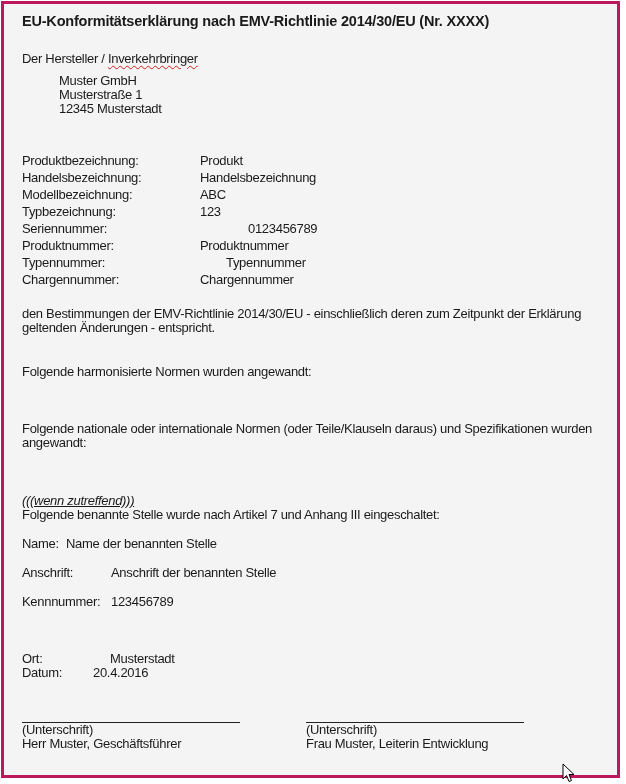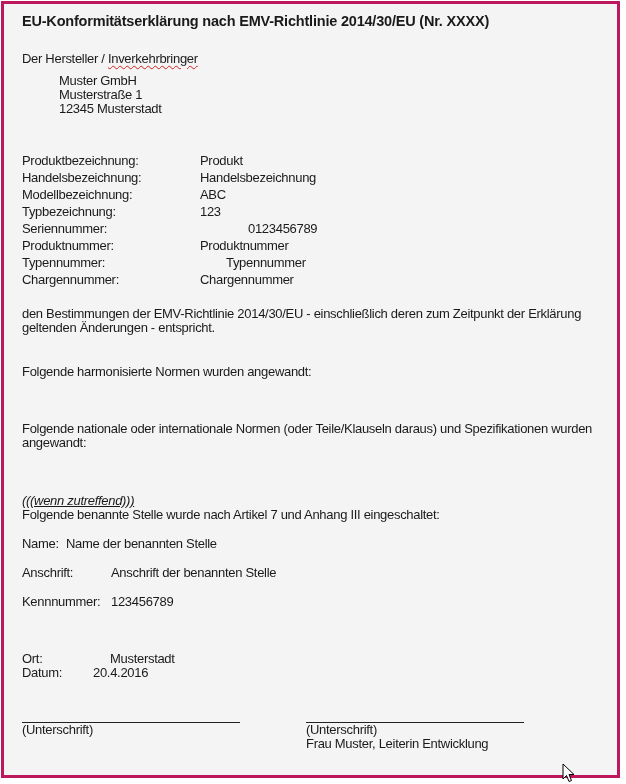--- a/index.html
+++ b/index.html
@@ -83,20 +83,21 @@
   <div class="abs" style="left:18px; top:591px;">Kennnummer:</div>
   <div class="abs" style="left:107px; top:591px;">123456789</div>
 
   <div class="abs" style="left:18px; top:648px;">Ort:</div>
   <div class="abs" style="left:89px; top:648px;margin-left:17px;">Musterstadt</div>
   <div class="abs" style="left:18px; top:662px;">Datum:</div>
   <div class="abs" style="left:89px; top:662px;">20.4.2016</div>
 
   <div class="sigline" style="left:18px; top:718px; width:218px;"></div>
   <div class="abs" style="left:18px; top:719px;">(Unterschrift)</div>
+  <div class="abs" style="left:18px; top:733px;">Herr Muster, Geschäftsführer</div>
 
   <div class="sigline" style="left:302px; top:718px; width:218px;"></div>
   <div class="abs" style="left:302px; top:719px;">(Unterschrift)</div>
   <div class="abs" style="left:302px; top:733px;">Frau Muster, Leiterin Entwicklung</div>
 </div>
 
 <svg class="cursor" viewBox="0 0 14 20">
   <path d="M1 1 L1 16 L4.5 12.5 L7 18.5 L9.5 17.5 L7 11.5 L12 11.5 Z" fill="#ffffff" stroke="#000" stroke-width="1"></path>
 </svg>
 

